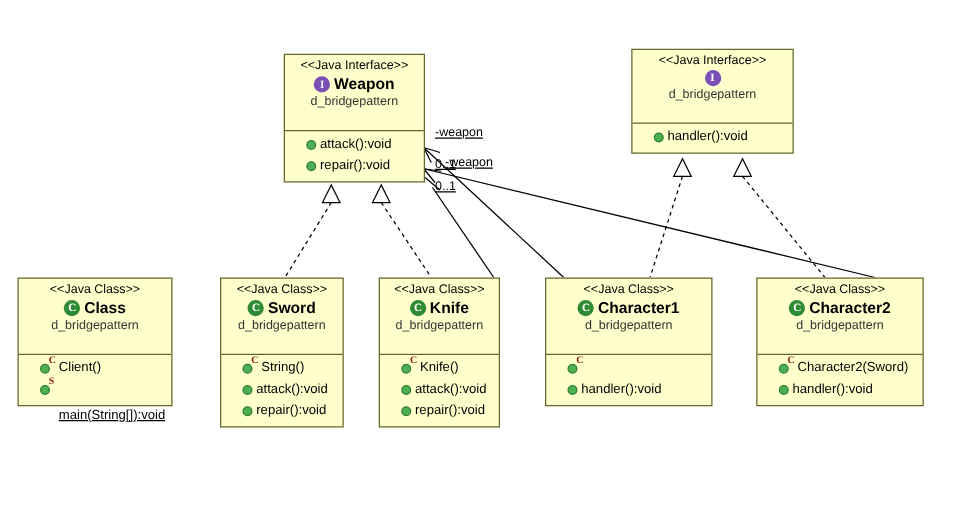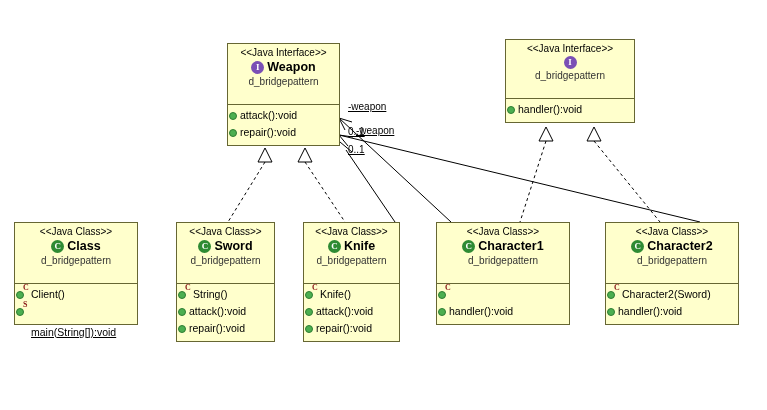--- a/index.html
+++ b/index.html
@@ -69,21 +69,21 @@
   }
 
   .node-package {
     font-size: 10px;
     line-height: 11px;
     color: #333333;
     white-space: nowrap;
   }
 
   .node-members {
-    padding: 3px 3px 3px 0;
+    padding: 3px 3px 3px 16px;
   }
 
   .member-row {
     display: flex;
     align-items: center;
     gap: 3px;
     line-height: 15px;
     height: 15px;
     margin-bottom: 2px;
     position: relative;

